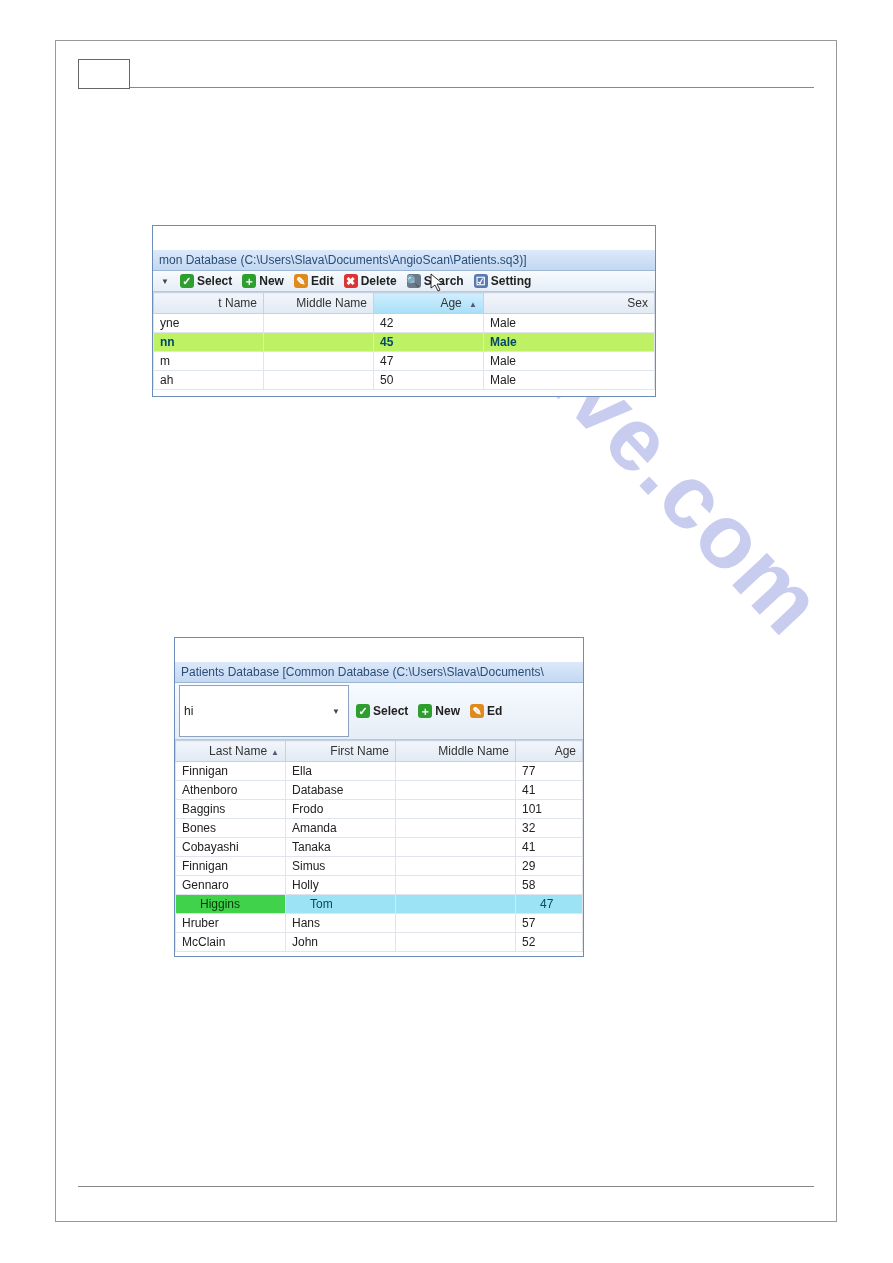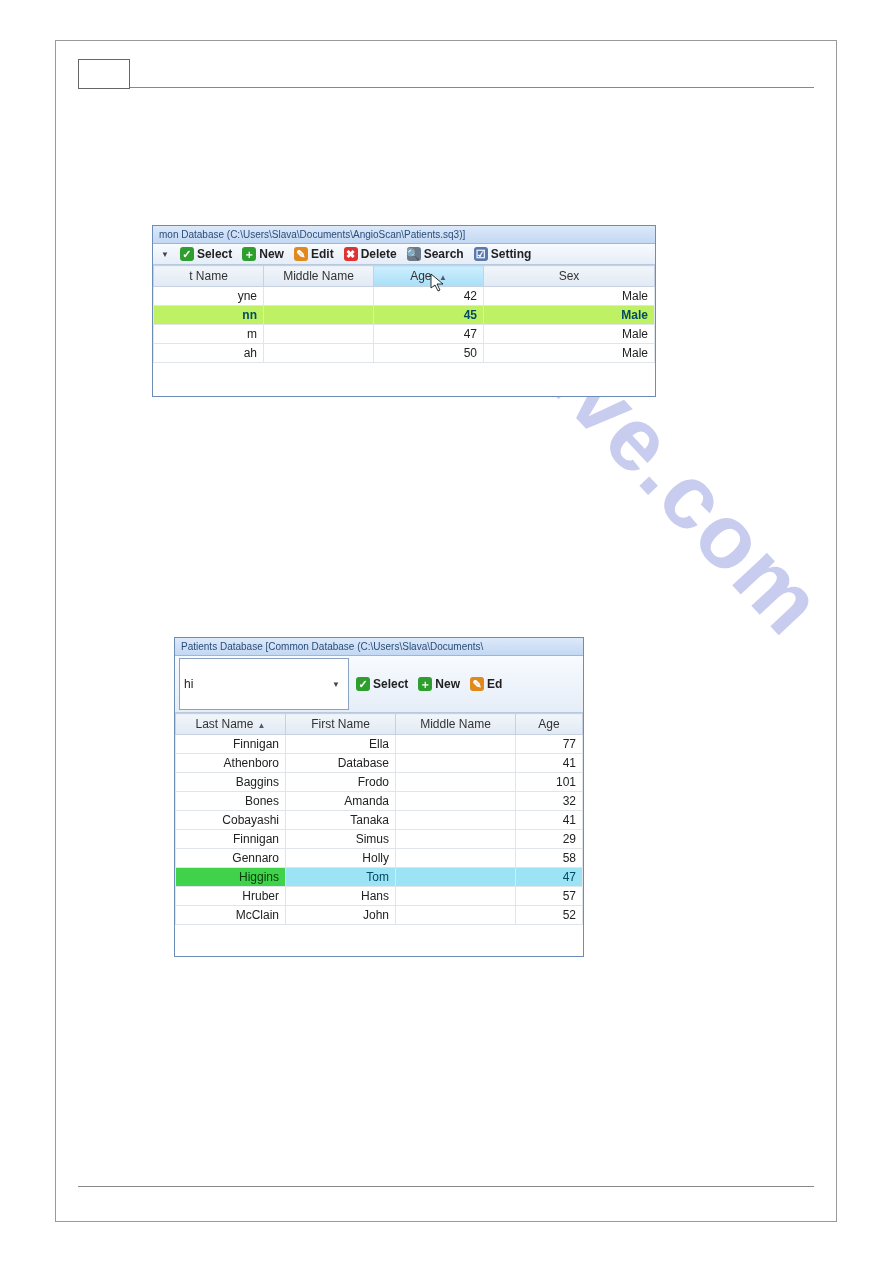--- a/index.html
+++ b/index.html
@@ -61,25 +61,26 @@
     background: #fff;
     border: 1px solid #6b8db8;
     overflow: hidden;
   }
   .shot1 { top: 184px; left: 96px; width: 502px; height: 170px; }
   .shot2 { top: 596px; left: 118px; width: 408px; height: 318px; }
 
   .titlebar {
     background: linear-gradient(#dce9fa,#c3d8f2);
     color: #2a4d78;
-    font-size: 10px;
+    font-size: 12px;
     padding: 3px 6px;
     border-bottom: 1px solid #9db6d6;
     white-space: nowrap;
     overflow: hidden;
+    margin-top: 24px;
   }
   .toolbar {
     background: linear-gradient(#f8fbff,#e5edf7);
     padding: 2px 4px;
     border-bottom: 1px solid #b8c8dd;
     display: flex;
     align-items: center;
     gap: 4px;
     white-space: nowrap;
     overflow: hidden;
@@ -129,21 +130,21 @@
   }
   .searchbox .txt { color: #222; }
 
   table.grid {
     width: 100%;
     border-collapse: collapse;
     font-size: 12px;
     table-layout: fixed;
   }
   table.grid th {
-    text-align: center;
+    text-align: right;
     background: linear-gradient(#f2f6fb,#e1e9f3);
     border: 1px solid #c6d2e1;
     padding: 3px 6px;
     font-weight: normal;
     color: #333;
     position: relative;
     white-space: nowrap;
     overflow: hidden;
   }
   table.grid th.sort {
@@ -154,21 +155,20 @@
     font-size: 8px;
     color: #557;
     margin-left: 4px;
   }
   table.grid td {
     border: 1px solid #e0e5ec;
     padding: 2px 6px;
     color: #222;
     white-space: nowrap;
     overflow: hidden;
-    text-align: right;
   }
   tr.sel td {
     background: #bef264;
     font-weight: bold;
     color: #034a63;
   }
   tr.match td {
     background: #9de3f6;
     color: #034a63;
     padding-left: 24px;

